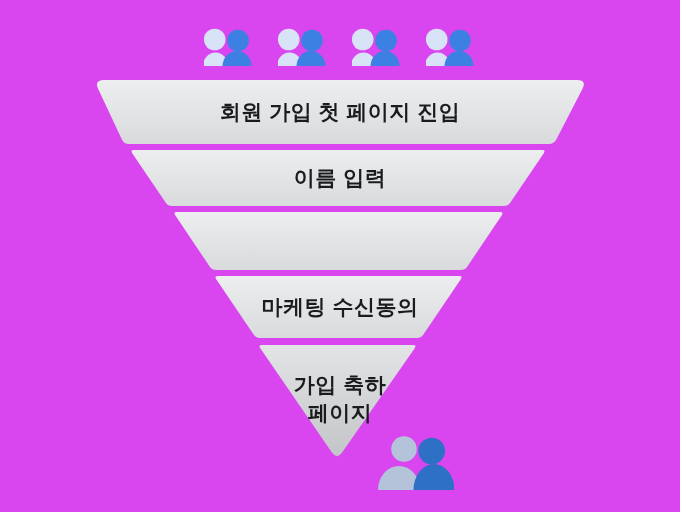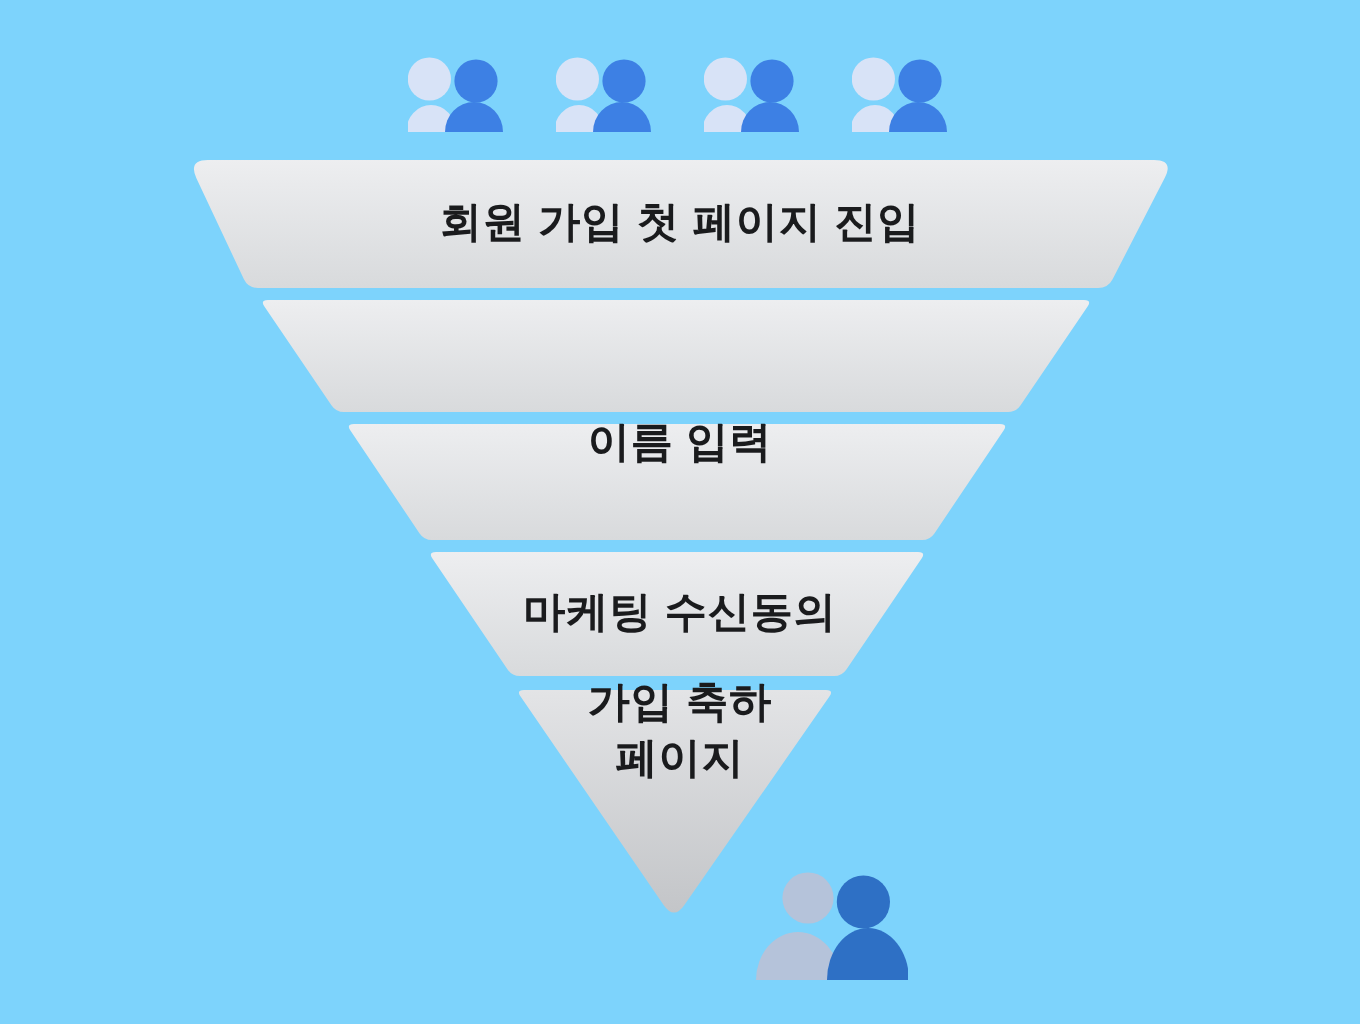--- a/index.html
+++ b/index.html
@@ -11,26 +11,26 @@
   .pair .back{fill:var(--back);}
   .pair .front{fill:var(--front);}
   .funnel-svg{position:absolute;left:0;top:0;}
   .label{position:absolute;left:0;width:680px;display:flex;align-items:center;justify-content:center;
          font-weight:700;font-size:21px;letter-spacing:0.5px;text-align:center;
          white-space:pre-line;line-height:28px;pointer-events:none;}
   .l1{top:80px;height:64px;}
   .l2{top:150px;height:56px;}
   .l3{top:212px;height:58px;}
   .l4{top:276px;height:62px;}
-  .l5{top:318px;height:96px;}
+  .l5{top:351px;height:96px;}
 </style>
 </head>
 <body>
 
-<div class="stage" style="background: #7dd3fc;">
+<div class="stage" style="background: #d946ef;">
 
   <div class="top-icons" style="--back: #d8e3f7; --front: #3d80e4;">
   <svg class="pair" viewBox="0 0 48 39" width="48" height="39">
     <circle class="back" cx="10.7" cy="12.5" r="10.8"></circle>
     <ellipse class="back" cx="11.5" cy="39" rx="12.5" ry="13.5"></ellipse>
     <ellipse class="front" cx="33" cy="39" rx="14.5" ry="15"></ellipse>
     <circle class="front" cx="34" cy="13.5" r="10.8"></circle>
   </svg>
 
   <svg class="pair" viewBox="0 0 48 39" width="48" height="39">
@@ -67,21 +67,21 @@
       </linearGradient>
     </defs>
     <path id="shape0" fill="url(#gradRow)" d="M98.2,89.1 Q94,80 104.0,80.0 L577.0,80.0 Q587,80 582.4,88.9 L556.3,139.6 Q554,144 549.0,144.0 L129.0,144.0 Q124,144 121.9,139.5 Z"></path>
     <path id="shape1" fill="url(#gradRow)" d="M132.2,153.3 Q130,150 134.0,150.0 L542.0,150.0 Q546,150 543.8,153.3 L510.2,202.7 Q508,206 504.0,206.0 L172.0,206.0 Q168,206 165.8,202.7 Z"></path>
     <path id="shape2" fill="url(#gradRow)" d="M175.2,215.3 Q173,212 177.0,212.0 L500.0,212.0 Q504,212 501.8,215.3 L467.2,266.7 Q465,270 461.0,270.0 L216.0,270.0 Q212,270 209.8,266.7 Z"></path>
     <path id="shape3" fill="url(#gradRow)" d="M216.2,279.3 Q214,276 218.0,276.0 L459.0,276.0 Q463,276 460.8,279.3 L423.2,334.7 Q421,338 417.0,338.0 L260.0,338.0 Q256,338 253.8,334.7 Z"></path>
     <path id="shape4" fill="url(#gradTip)" d="M260.3,348.3 Q258,345 262.0,345.0 L413.0,345.0 Q417,345 414.7,348.3 L342.1,452.6 Q337,460 331.9,452.6 Z"></path>
   </svg>
 
   <div class="label l1" style="color: rgb(26, 27, 29);">회원 가입 첫 페이지 진입</div>
-  <div class="label l2" style="color: rgb(26, 27, 29); margin-top: 44px;">이름 입력</div>
+  <div class="label l2" style="color: rgb(26, 27, 29);">이름 입력</div>
   <div class="label l4" style="color: rgb(26, 27, 29);">마케팅 수신동의</div>
   <div class="label l5" style="color: rgb(26, 27, 29);">가입 축하
 페이지</div>
 
   <div class="bottom-icons" style="--back: #b5c3da; --front: #2e70c5;">
   <svg class="pair" viewBox="0 0 76 57" width="76" height="57">
     <circle class="back" cx="26" cy="16" r="12.8"></circle>
     <ellipse class="back" cx="21" cy="57" rx="21" ry="24"></ellipse>
     <ellipse class="front" cx="56" cy="57" rx="20.5" ry="26"></ellipse>
     <circle class="front" cx="53.7" cy="18" r="13.3"></circle>

